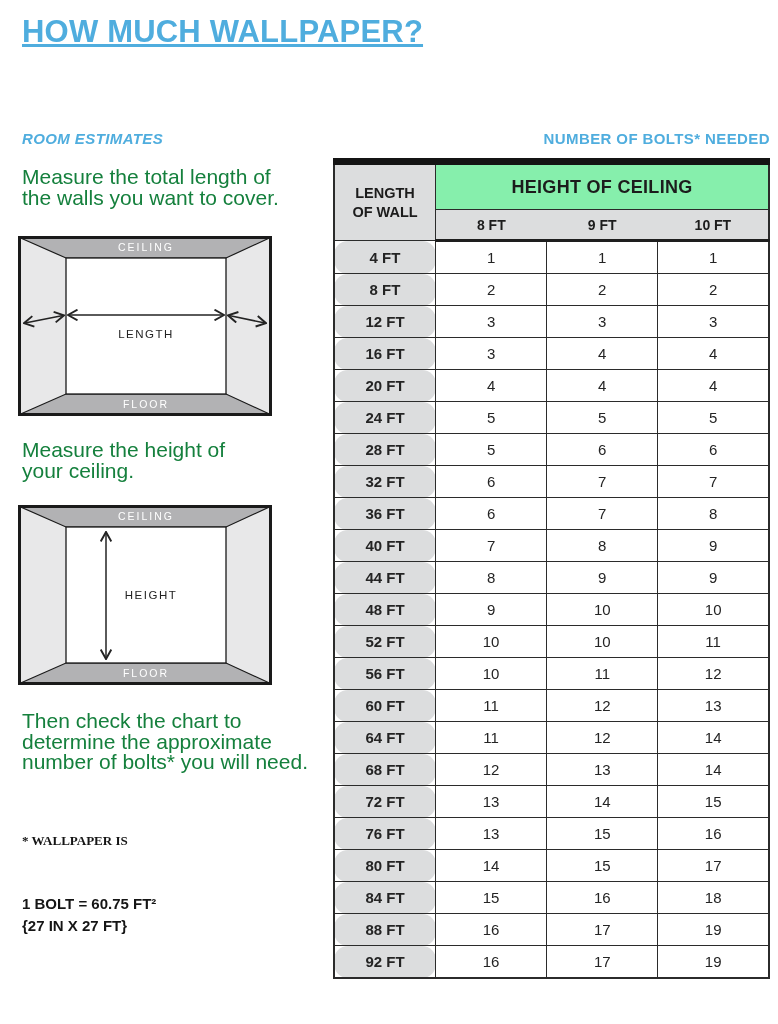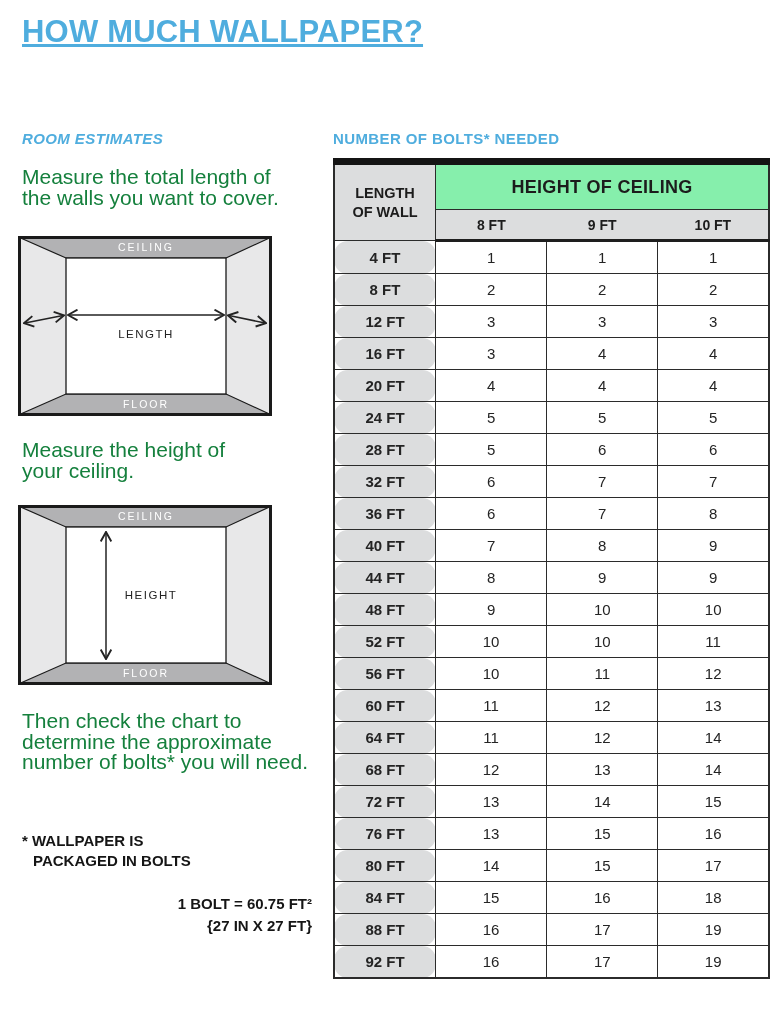--- a/index.html
+++ b/index.html
@@ -14,41 +14,41 @@
     left:22px; top:14px;
     font-size:31px; font-weight:bold; letter-spacing:0.2px;
     color:#4FADDE;
     text-decoration:underline;
   }
   .section-heading {
     font-size:15px; font-weight:bold; letter-spacing:0.4px;
     color:#4FADDE;
   }
   .heading-left { left:22px; top:130px;font-style:italic; }
-  .heading-table { left:333px; top:130px; width:437px; text-align:left; }
+  .heading-table { left:333px; top:130px; width:437px; text-align:right; }
 
   .para {
     left:22px; width:290px;
     font-size:21px; line-height:20.5px; color:#15803d;
     white-space:pre-line;
   }
   .para-length { top:167px; }
   .para-height { top:440px; }
   .para-chart  { top:711px; }
 
   .diagram { left:18px; width:234px; height:180px; }
 
   .footnote {
     left:22px; top:831px; width:290px;
-    font-size:15px; font-weight:bold; color:#151515; line-height:20px;
+    font-size:13px; font-weight:bold; color:#151515; line-height:20px;font-family:Liberation Serif, serif;
   }
   .footnote .indent { margin-left:11px; }
   .bolt-info {
     left:22px; top:893px; width:290px;
-    font-size:15px; font-weight:bold; color:#151515; line-height:22px;text-align:right;
+    font-size:15px; font-weight:bold; color:#151515; line-height:22px;
   }
 
   
   .bolts-table-wrap { left:333px; top:158px; width:437px; }
   table.bolts {
     border-collapse:collapse; table-layout:fixed; width:437px;
     border:2px solid #2b2b2b; border-top:7px solid #141414;
   }
   table.bolts th, table.bolts td {
     border:1.5px solid #2b2b2b;
@@ -138,21 +138,20 @@
     <text class="diag-dim-label" x="133" y="94" text-anchor="middle">HEIGHT</text>
   </svg>
 </div>
 
 <div class="abs para para-chart">Then check the chart to
 determine the approximate
 number of bolts* you will need.</div>
 
 <div class="abs footnote">
   <div>* WALLPAPER IS</div>
-  <div class="indent">PACKAGED IN BOLTS</div>
 </div>
 
 <div class="abs bolt-info">
   <div>1 BOLT = 60.75 FT²</div>
   <div>{27 IN X 27 FT}</div>
 </div>
 
 <div class="abs section-heading heading-table">NUMBER OF BOLTS* NEEDED</div>
 
 <div class="abs bolts-table-wrap">

